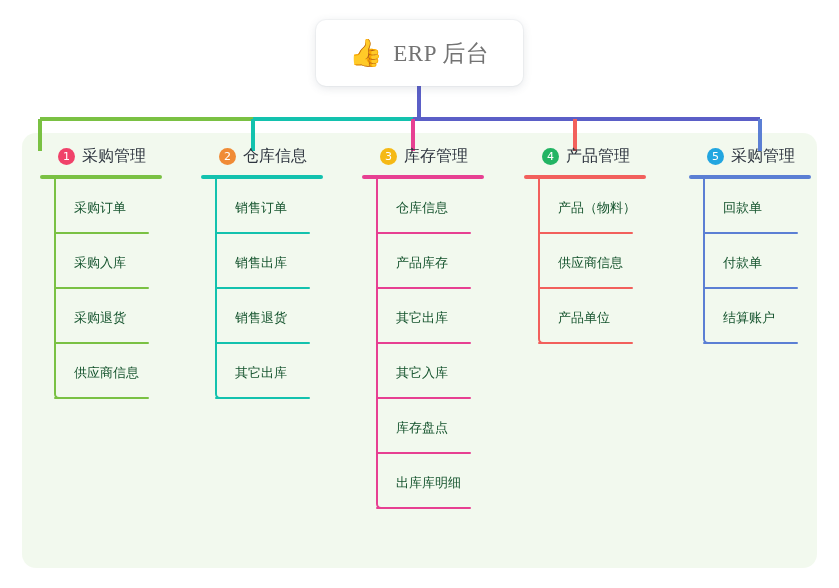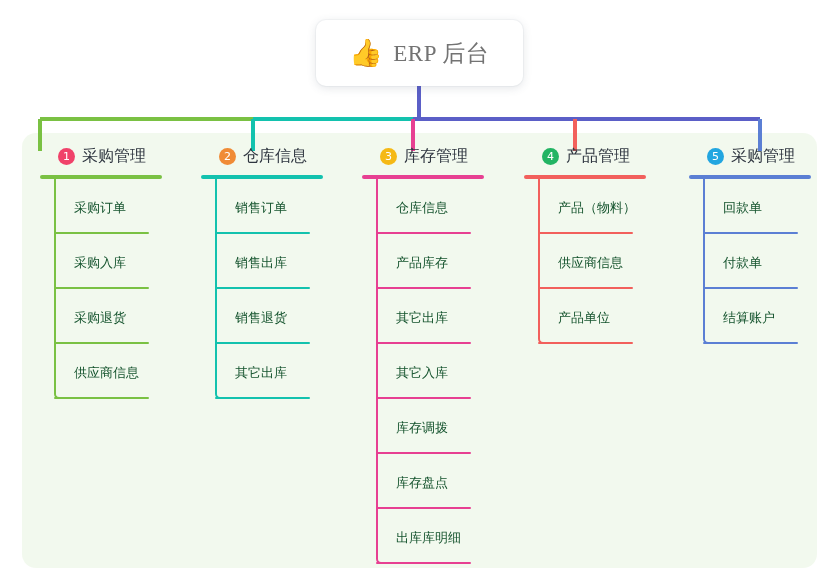--- a/index.html
+++ b/index.html
@@ -252,25 +252,20 @@
             <span class="label">其它出库</span>
             <div class="rule" style="background: rgb(231, 64, 146);"></div>
           </div>
           <div class="item">
             <div class="stem" style="background: rgb(231, 64, 146);"></div>
             <span class="label">其它入库</span>
             <div class="rule" style="background: rgb(231, 64, 146);"></div>
           </div>
           <div class="item">
             <div class="stem" style="background: rgb(231, 64, 146);"></div>
-            <span class="label">库存调拨</span>
-            <div class="rule" style="background: rgb(231, 64, 146);"></div>
-          </div>
-          <div class="item">
-            <div class="stem" style="background: rgb(231, 64, 146);"></div>
             <span class="label">库存盘点</span>
             <div class="rule" style="background: rgb(231, 64, 146);"></div>
           </div>
           <div class="item last">
             <div class="stem" style="background: none; border-left: 2px solid rgb(231, 64, 146); border-bottom: 2px solid rgb(231, 64, 146); width: 8px;"></div>
             <span class="label">出库库明细</span>
             <div class="rule" style="background: rgb(231, 64, 146);"></div>
           </div>
         </div>
       </div>

